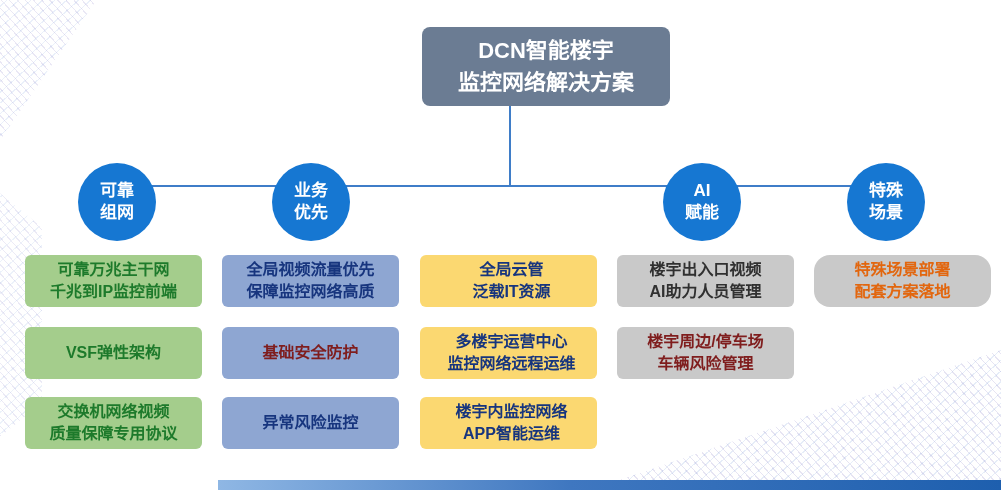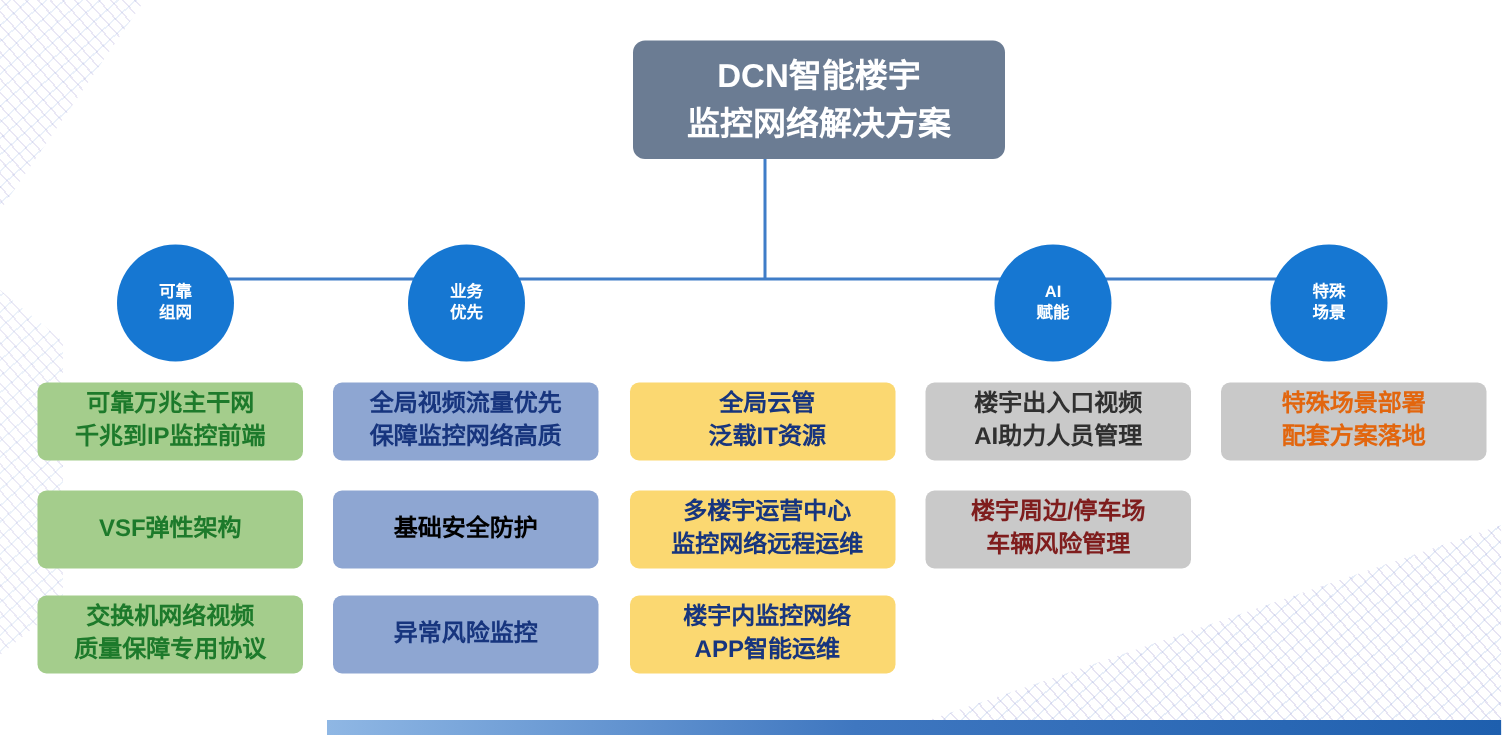--- a/index.html
+++ b/index.html
@@ -69,21 +69,21 @@
 
   
   .circle {
     position: absolute;
     top: 163px;
     width: 78px; height: 78px;
     border-radius: 50%;
     display: flex; align-items: center; justify-content: center;
     text-align: center;
     color: #ffffff;
-    font-size: 11px;
+    font-size: 17px;
     font-weight: bold;
     line-height: 1.3;
   }
   .circle.c1 { left: 78px; }
   .circle.c2 { left: 272px; }
   .circle.c3 { left: 471px; }
   .circle.c4 { left: 663px; }
   .circle.c5 { left: 847px; }
 
   
@@ -140,33 +140,33 @@
 场景</div>
 
   <div class="box col1 row1 pre" style="background:#a4cd8c; color:#1d7a2b;">可靠万兆主干网
 千兆到IP监控前端</div>
   <div class="box col1 row2 pre" style="background:#a4cd8c; color:#1d7a2b;">VSF弹性架构</div>
   <div class="box col1 row3 pre" style="background:#a4cd8c; color:#1d7a2b;">交换机网络视频
 质量保障专用协议</div>
 
   <div class="box col2 row1 pre" style="background:#8ea6d2; color:#17357e;">全局视频流量优先
 保障监控网络高质</div>
-  <div class="box col2 row2 pre" style="background:#8ea6d2; color:#000000;">基础安全防护</div>
+  <div class="box col2 row2 pre" style="background:#8ea6d2; color:#7f1d1d;">基础安全防护</div>
   <div class="box col2 row3 pre" style="background:#8ea6d2; color:#17357e;">异常风险监控</div>
 
   <div class="box col3 row1 pre" style="background:#fbd871; color:#17357e;">全局云管
 泛载IT资源</div>
   <div class="box col3 row2 pre" style="background:#fbd871; color:#17357e;">多楼宇运营中心
 监控网络远程运维</div>
   <div class="box col3 row3 pre" style="background:#fbd871; color:#17357e;">楼宇内监控网络
 APP智能运维</div>
 
   <div class="box col4 row1 pre" style="background:#c9c9c9; color:#303030;">楼宇出入口视频
 AI助力人员管理</div>
   <div class="box col4 row2 pre" style="background:#c9c9c9; color:#7f1d1d;">楼宇周边/停车场
 车辆风险管理</div>
 
-  <div class="box col5 row1 pre" style="background:#c9c9c9; color:#e2660e;">特殊场景部署
+  <div class="box col5 row1 pre" style="background:#c9c9c9; color:#e2660e;border-radius:16px;">特殊场景部署
 配套方案落地</div>
 
   <div class="bottom-bar"></div>
 
 </div>
 
 </body></html>

